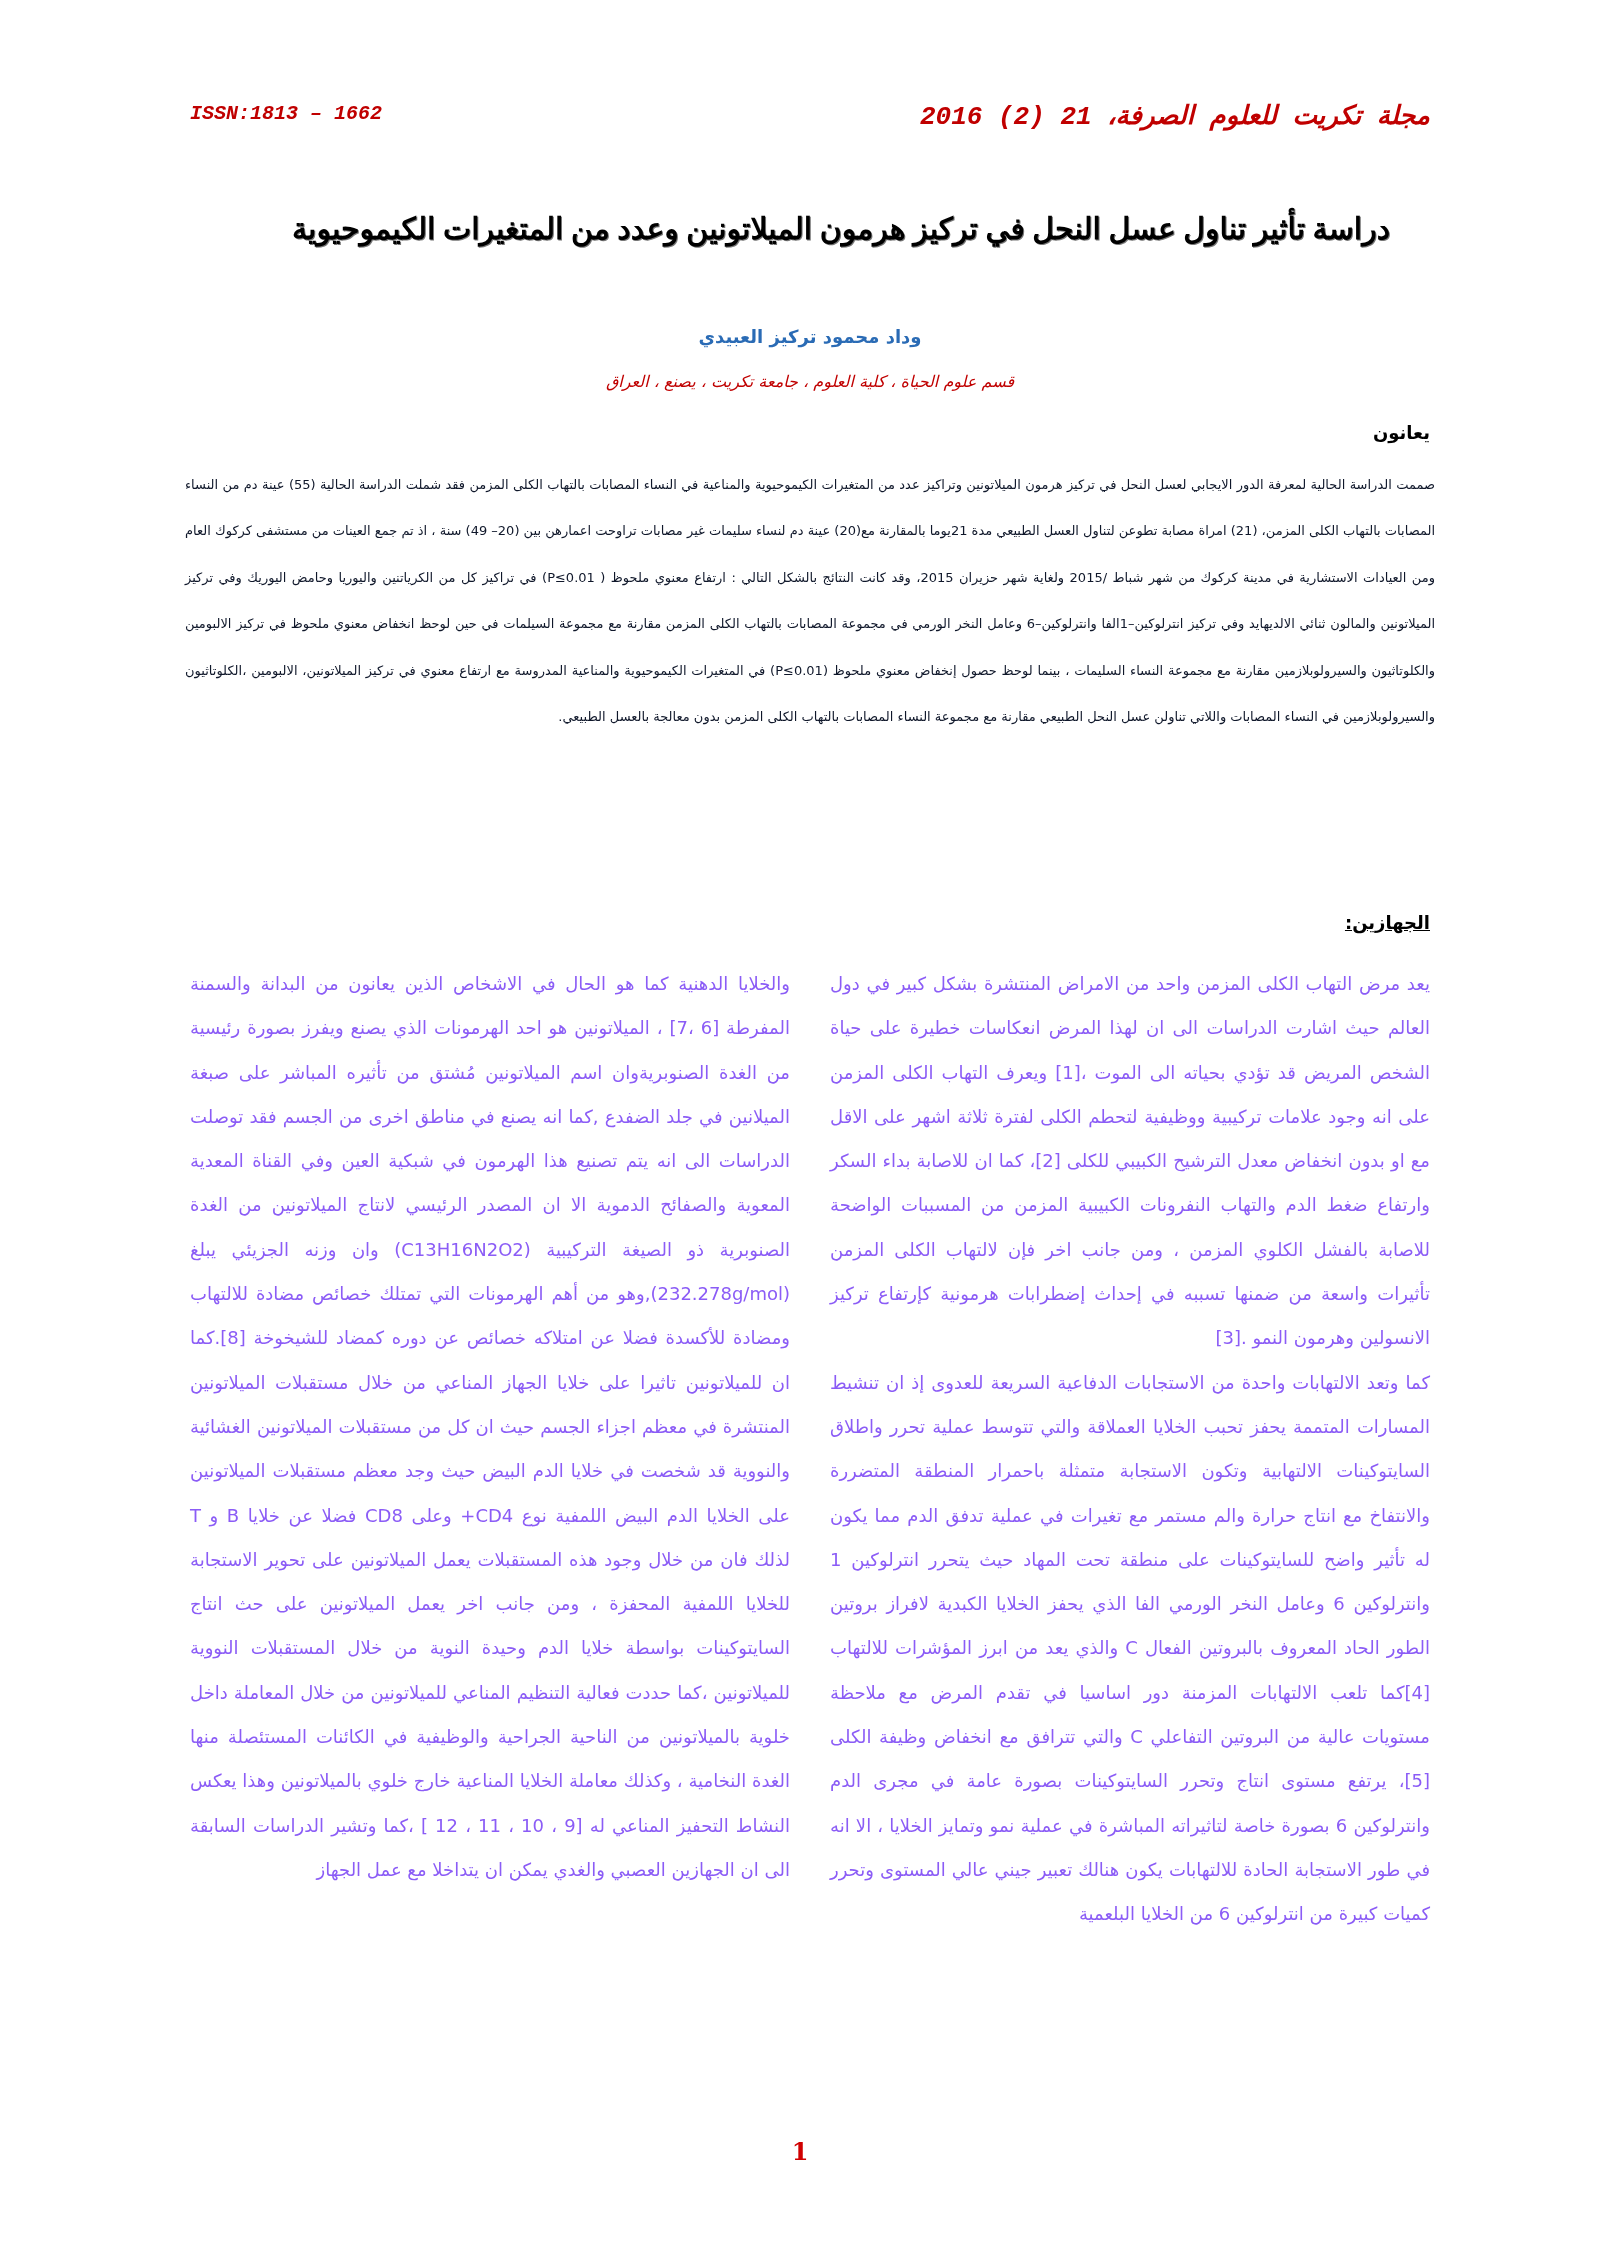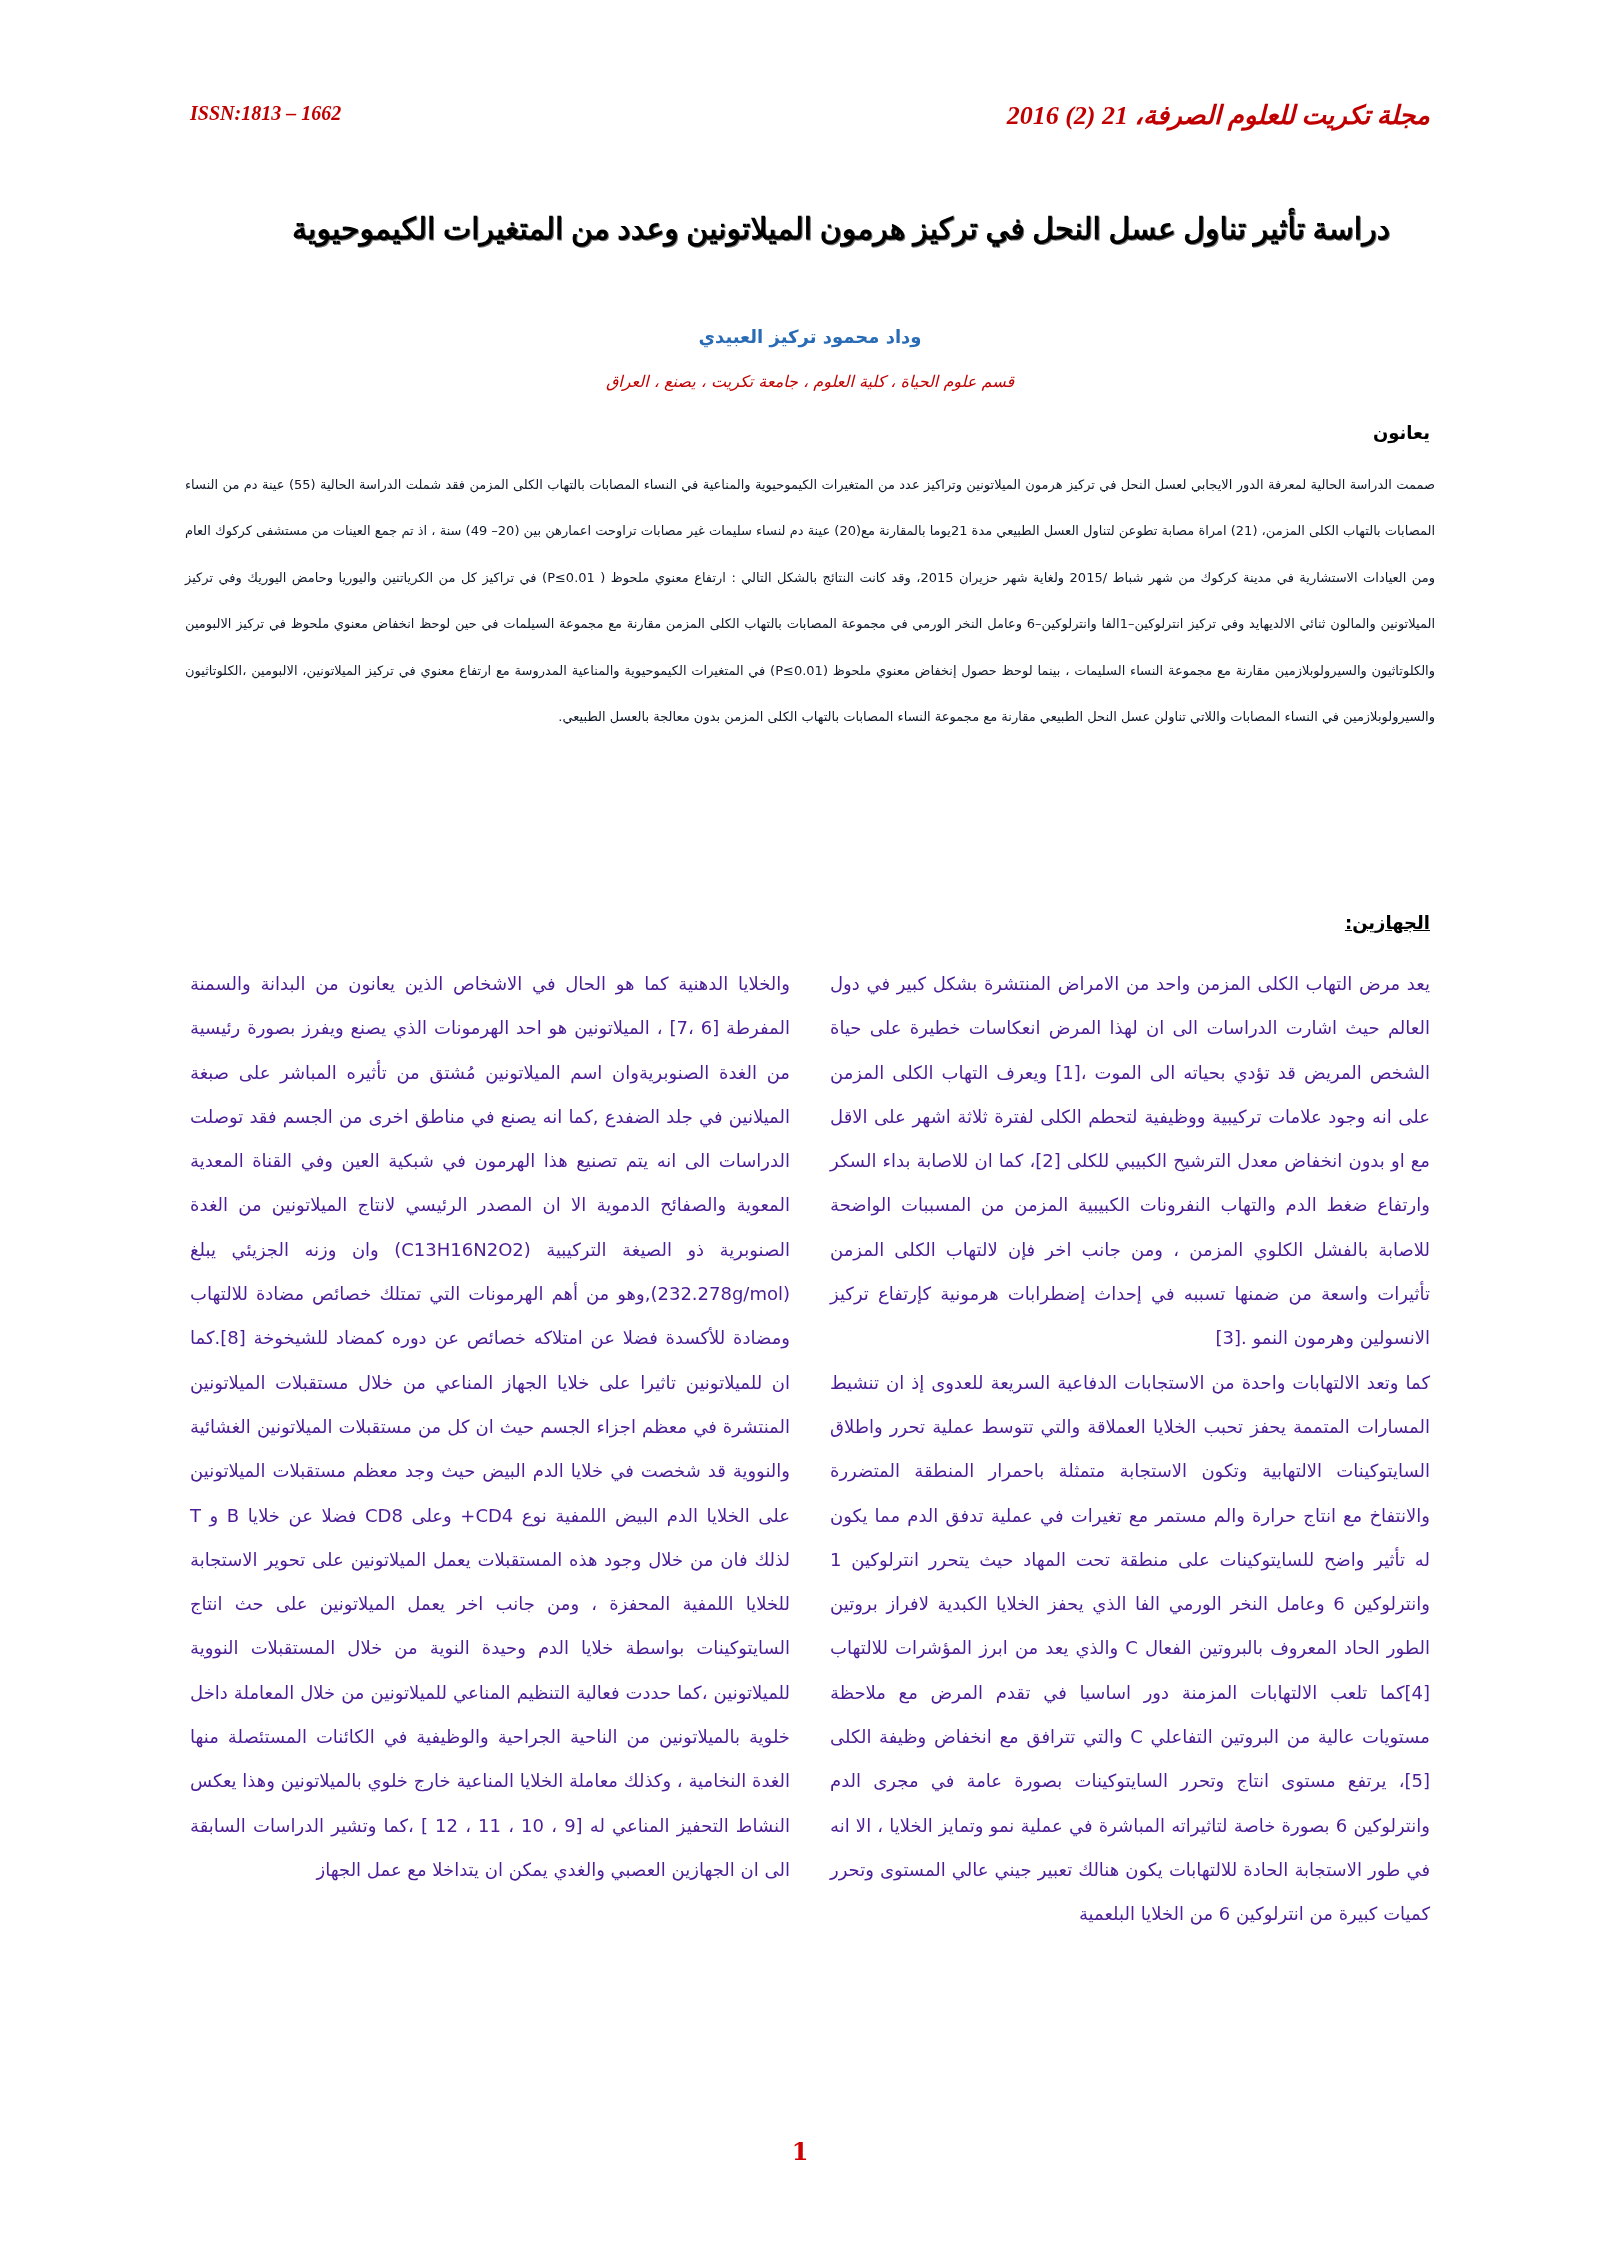--- a/index.html
+++ b/index.html
@@ -10,21 +10,21 @@
       overflow: hidden;
       font-family: "DejaVu Sans", sans-serif;
       color: #000;
     }
     .header {
       position: absolute;
       top: 100px;
       left: 180px;
       width: 1250px;
       height: 40px;
-      font-family: Liberation Serif, serif;
+      font-family: Liberation Mono, monospace;
       font-style: italic;
       font-weight: bold;
       color: #c00000;
       font-size: 20px;
     }
     .header .issn { position: absolute; left: 10px; top: 2px; direction: ltr; }
     .header .journal { position: absolute; right: 0; top: 0; direction: rtl; font-size: 26px; }
     .title {
       position: absolute;
       top: 200px;
@@ -81,21 +81,21 @@
       color: #0f172a;
     }
     .col {
       position: absolute;
       top: 962px;
       width: 600px;
       direction: rtl;
       text-align: justify;
       font-size: 18px;
       line-height: 44.3px;
-      color: #4c1d95;
+      color: #8b5cf6;
     }
     .col.right { left: 830px; }
     .col.left { left: 190px; }
     .col p { margin: 0; }
     .page-number {
       position: absolute;
       top: 2137px;
       left: 0;
       width: 1600px;
       text-align: center;

